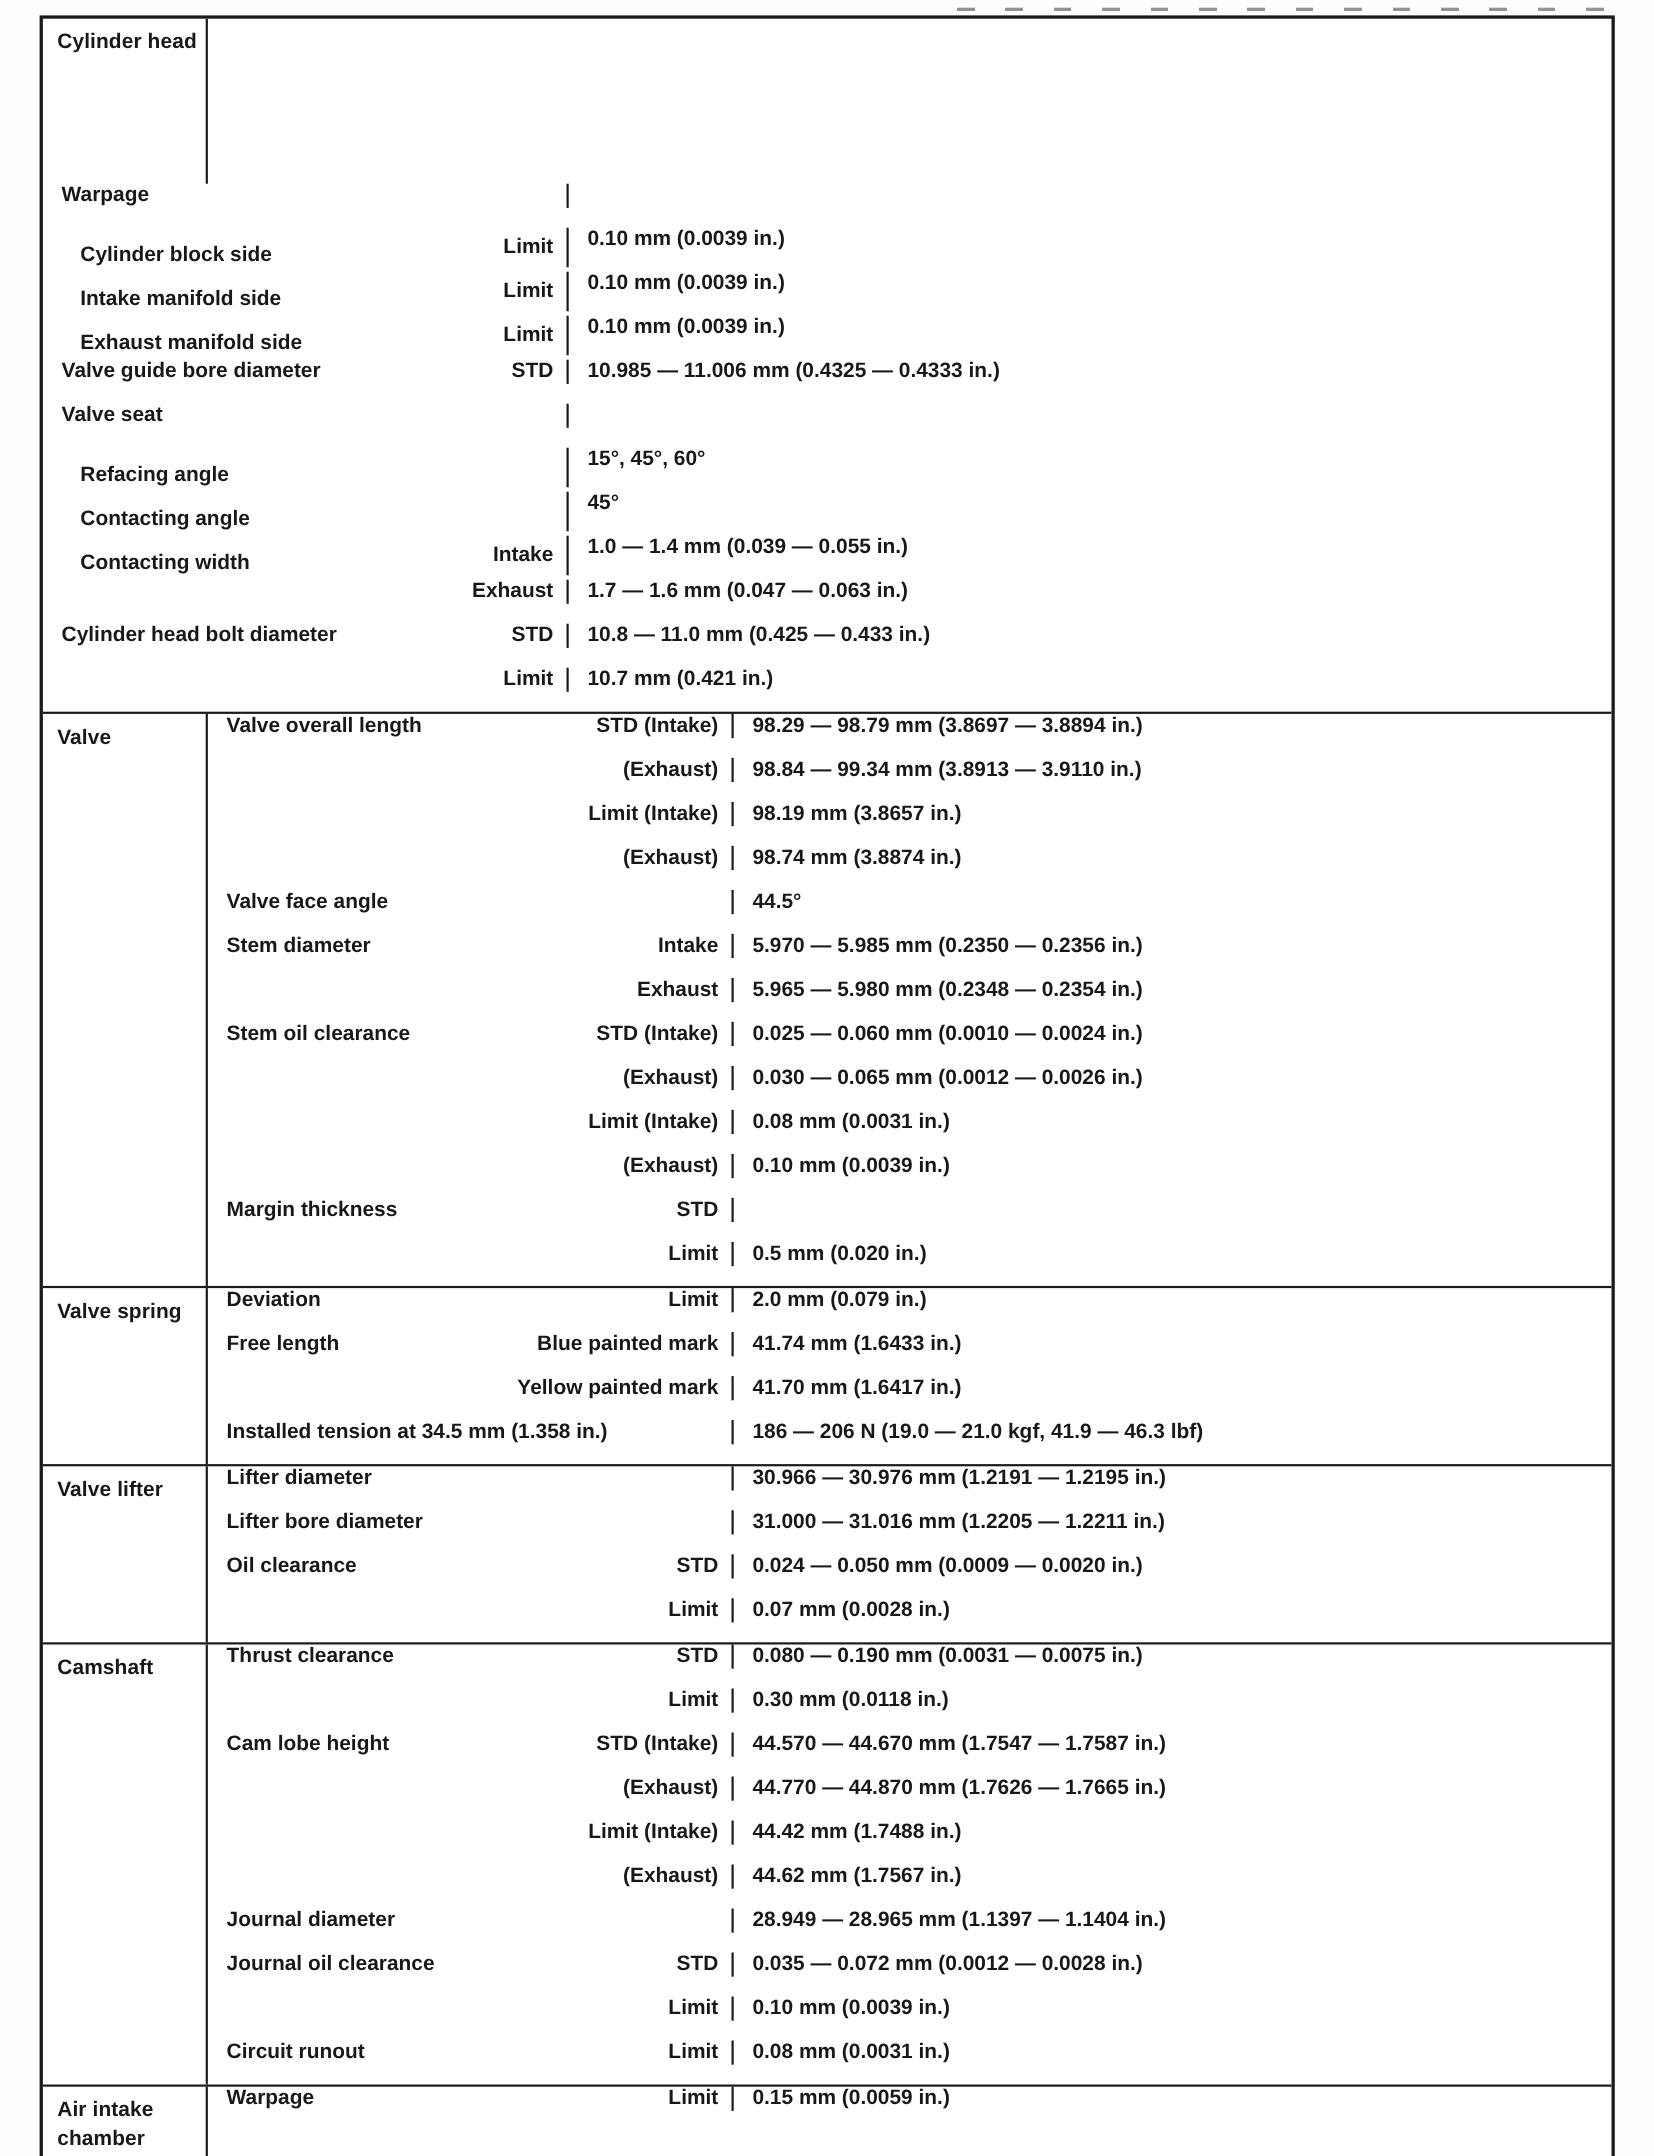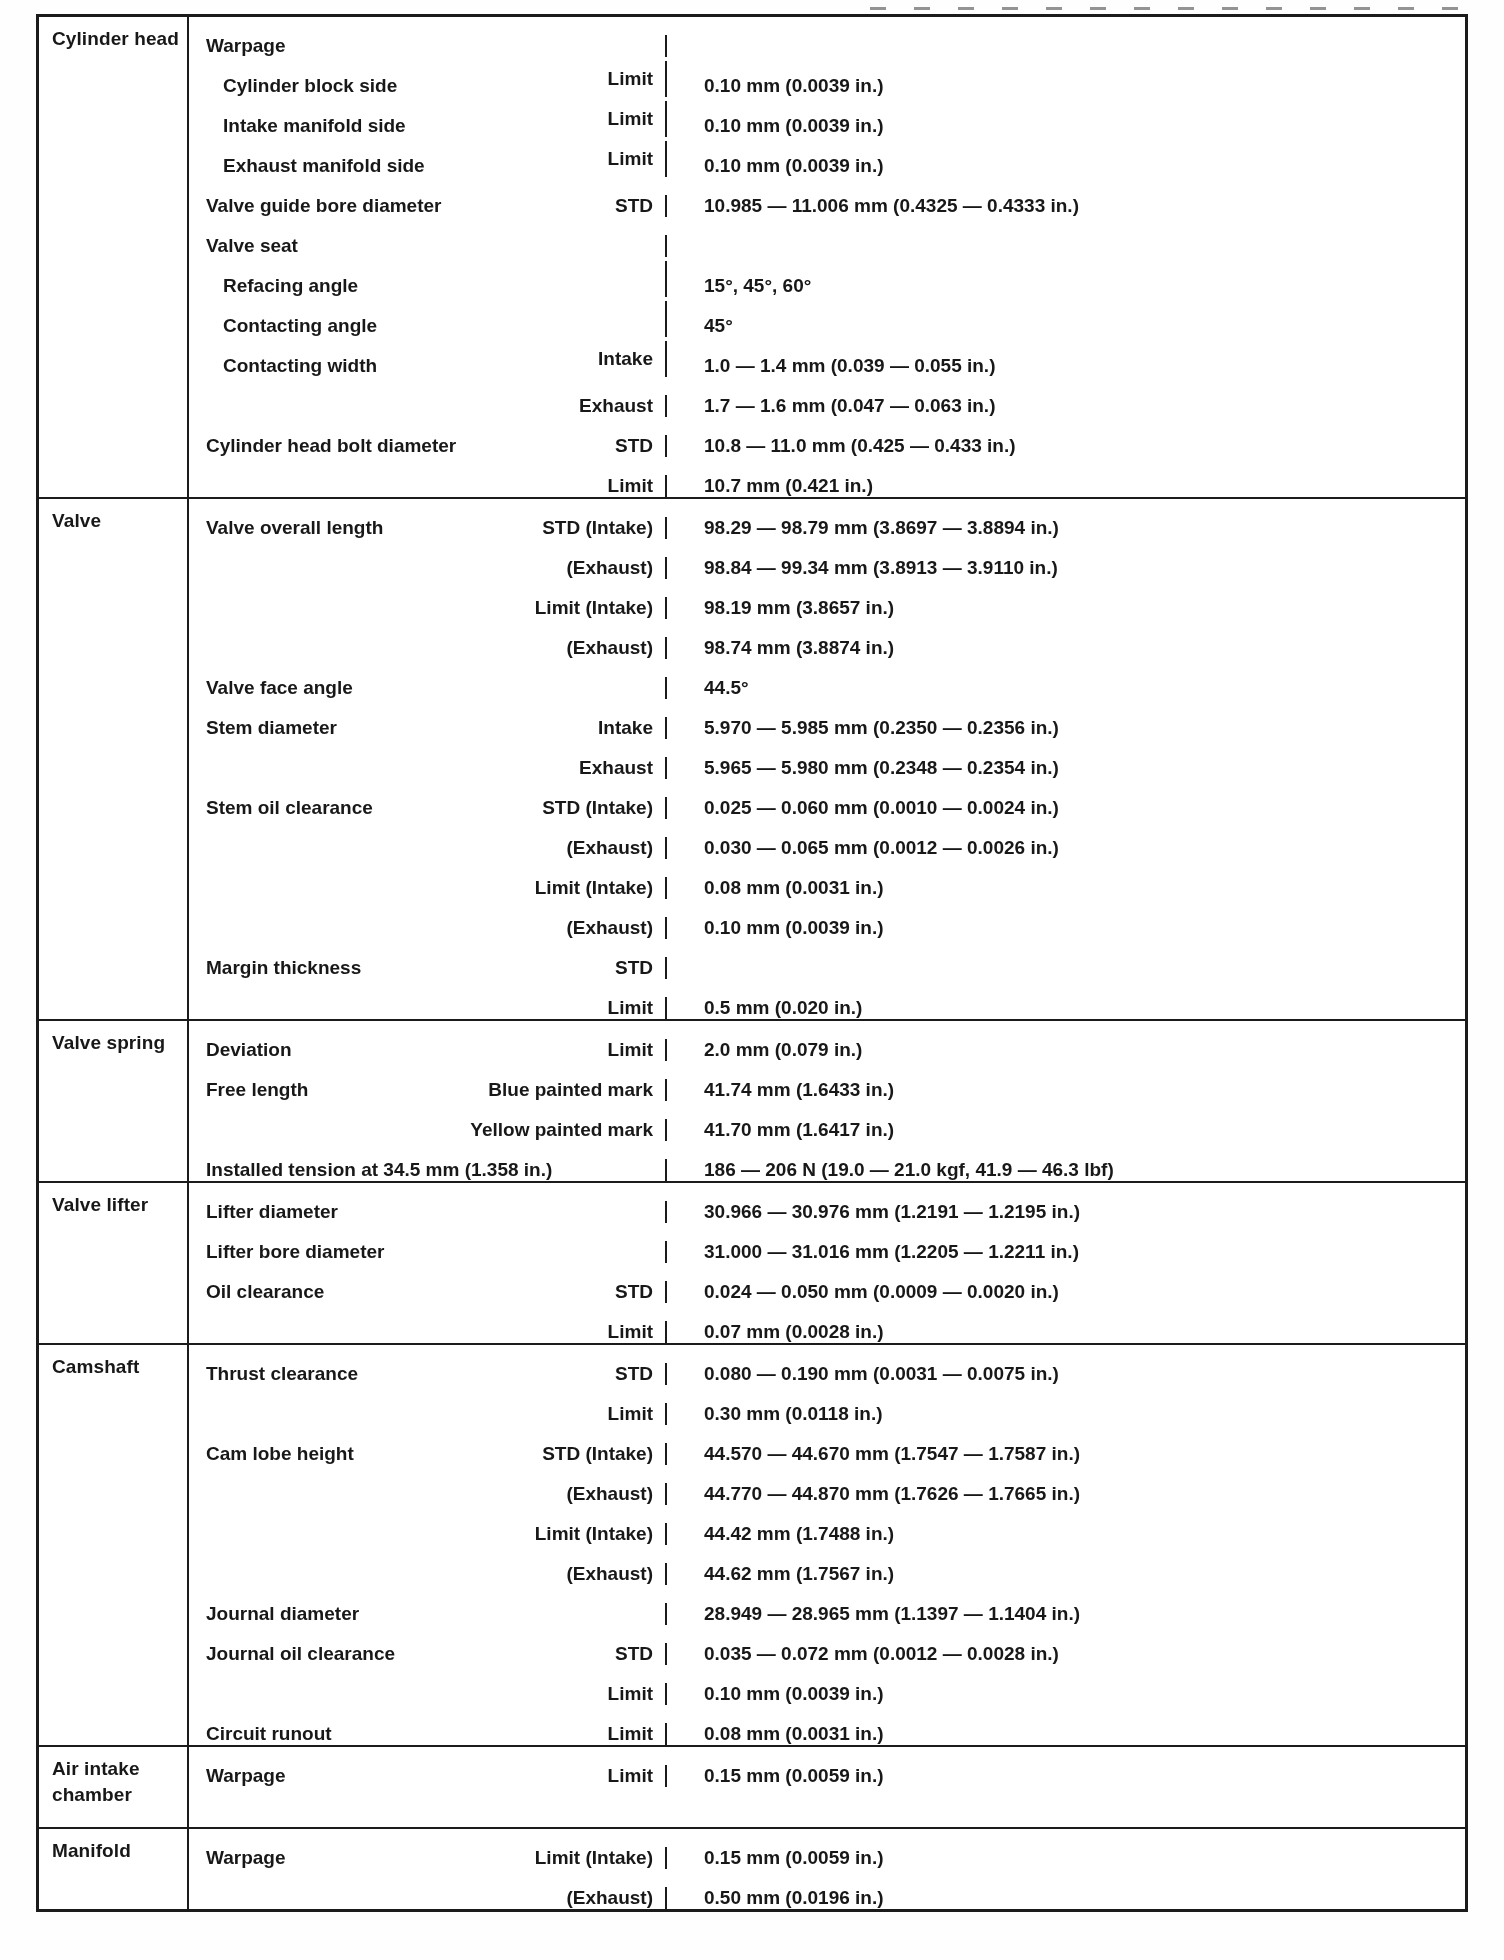--- a/index.html
+++ b/index.html
@@ -30,32 +30,32 @@
   }
   .spec-table {
     position: absolute;
     left: 36px;
     top: 14px;
     width: 1432px;
     border: 3px solid #1b1b1b;
     background: #fff;
   }
   .section { display: flex; border-top: 2px solid #1b1b1b; }
-  .section:first-child { border-top: none; }
+  .section:first-child { border-top: none; flex-direction: column; }
   .comp {
     flex: 0 0 150px;
     width: 150px;
     border-right: 2px solid #1b1b1b;
     padding: 9px 8px 0 13px;
     font-size: 19px;
     line-height: 26px;
     letter-spacing: 0.1px;
   }
   .rows { flex: 1; min-width: 0; }
-  .row { display: flex; align-items: flex-end; height: 40px; font-size: 19px; gap: 20px; }
+  .row { display: flex; align-items: flex-start; height: 40px; font-size: 19px; }
   .mid {
     flex: 0 0 478px;
     width: 478px;
     display: flex;
     align-items: center;
     border-right: 2px solid #1b1b1b;
   }
   .item { flex: 1; padding-left: 17px; white-space: nowrap; overflow: hidden; }
   .item.ind { padding-left: 34px; margin-top: 14px; }
   .cond { white-space: nowrap; padding-right: 12px; text-align: right; padding-left: 36px; }

